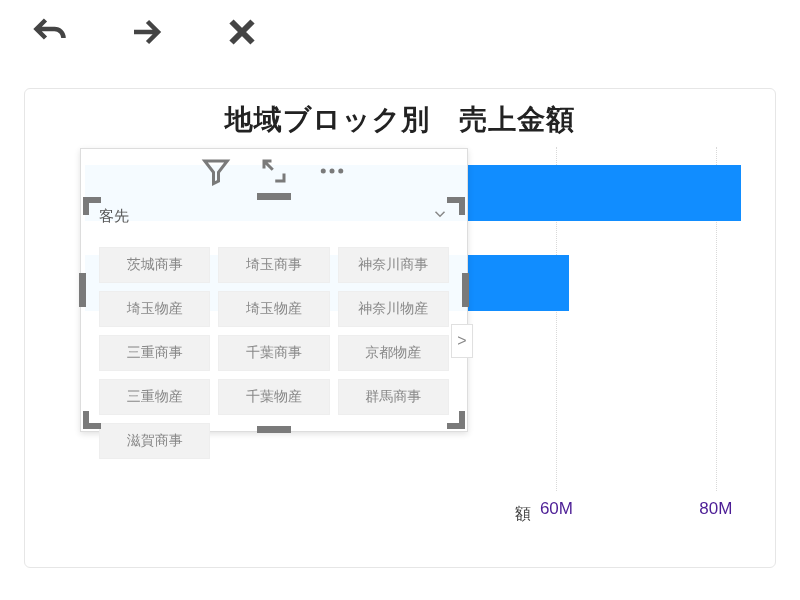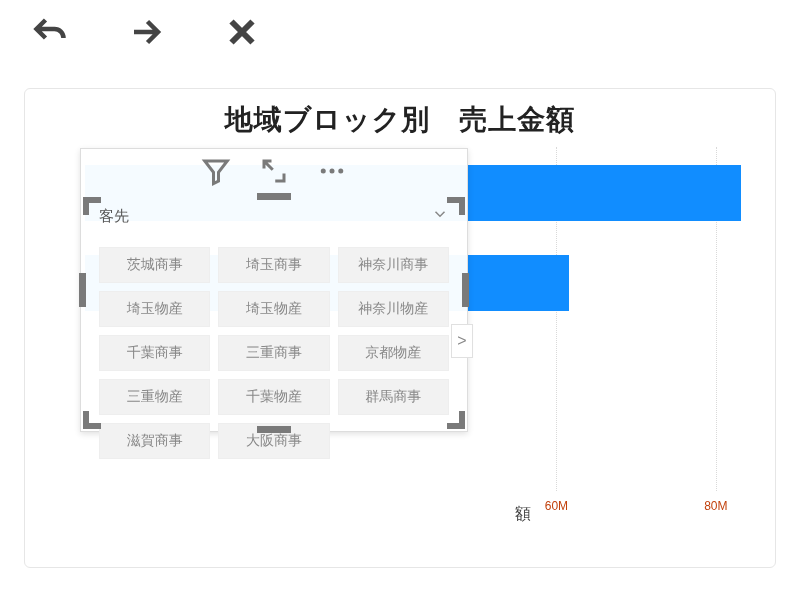--- a/index.html
+++ b/index.html
@@ -16,21 +16,21 @@
 
   .chart-body { position: relative; height: 380px; }
 
   
   .plot { position: absolute; left: 42px; right: 8px; top: 0; bottom: 36px; }
   .grid { position: absolute; inset: 0; }
   .gline { position: absolute; top: 0; bottom: 0; width: 0; border-left: 1px dotted #d9d9d9; }
   .bars { position: absolute; inset: 0; display: flex; flex-direction: column; gap: 34px; padding-top: 18px; }
   .bar { height: 56px; background: #118dff; }
   .xlabels { position: absolute; left: 42px; right: 8px; bottom: 8px; height: 20px; }
-  .xlab { position: absolute; font-size: 12px; color: #c2410c; transform: translateX(-50%); }
+  .xlab { position: absolute; font-size: 17px; color: #4c1d95; transform: translateX(-50%); }
   .ylab { position: absolute; left: 6px; top: 140px; writing-mode: vertical-rl; font-size: 14px; color: #666; }
   .xlegend { position: absolute; left: 472px; bottom: 2px; font-size: 16px; color: #444; }
 
   
   .slicer { position: absolute; left: 80px; top: 148px; width: 388px; height: 284px; background: rgba(255,255,255,0.96); border: 1px solid #ddd; box-shadow: 0 2px 6px rgba(0,0,0,0.12); }
   .slicer-top { display: flex; gap: 28px; align-items: center; justify-content: center; height: 48px; }
   .slicer-top svg { width: 30px; height: 30px; stroke: #7a7a7a; fill: none; stroke-width: 2.4; }
   .resize-corner { position: absolute; width: 18px; height: 18px; }
   .resize-corner span { position: absolute; background: #7a7a7a; }
   .rc-tl { left: 2px; top: 48px; }
@@ -146,26 +146,25 @@
         </svg></span>
   </div>
 
   <div class="grid3" id="chips">
       <div class="chip">茨城商事</div>
       <div class="chip">埼玉商事</div>
       <div class="chip">神奈川商事</div>
       <div class="chip">埼玉物産</div>
       <div class="chip">埼玉物産</div>
       <div class="chip">神奈川物産</div>
+      <div class="chip">三重商事</div>
       <div class="chip">千葉商事</div>
-      <div class="chip">三重商事</div>
       <div class="chip">京都物産</div>
       <div class="chip">三重物産</div>
       <div class="chip">千葉物産</div>
       <div class="chip">群馬商事</div>
       <div class="chip">滋賀商事</div>
-      <div class="chip">大阪商事</div>
     </div>
 
   <div class="pager">
       <span>&gt;</span>
     </div>
 </div>
 
 </body></html>

